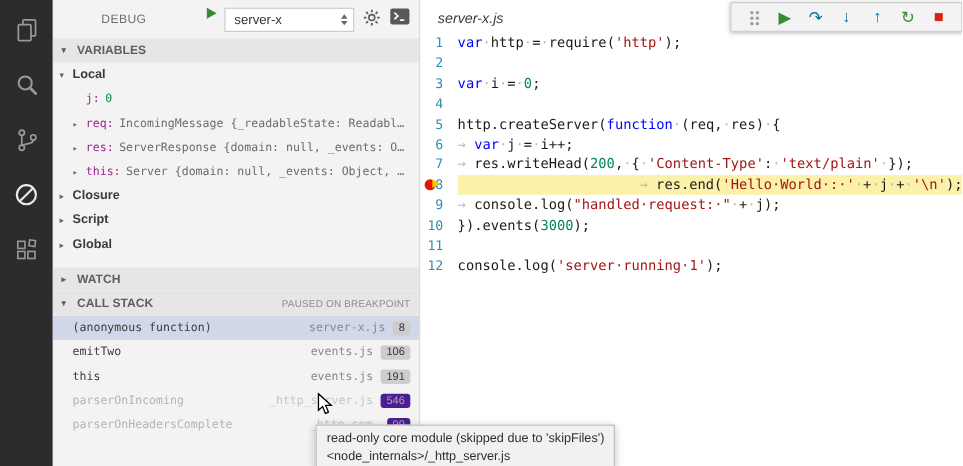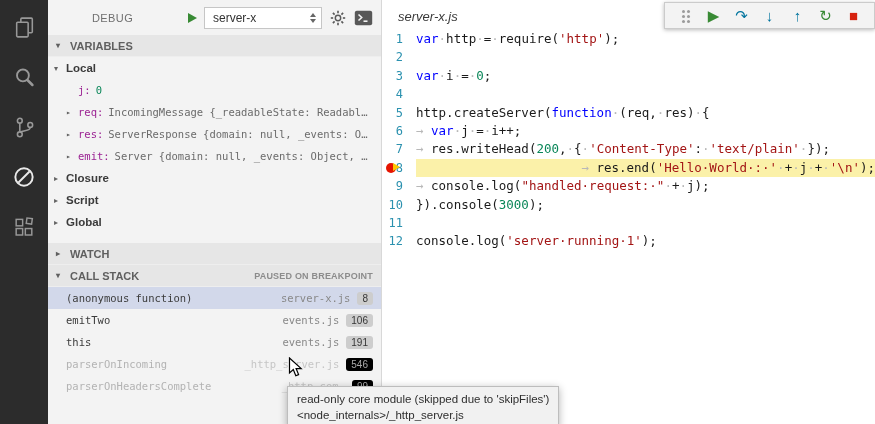--- a/index.html
+++ b/index.html
@@ -8,50 +8,50 @@
   .app { position:relative; width:875px; height:424px; display:flex; overflow:hidden; background:#fff; }
 
   
   .activitybar { width:48px; background:#2c2c2c; flex:none; display:flex; flex-direction:column; align-items:center; padding-top:2px; }
   .ab-item { width:48px; height:50px; display:flex; align-items:center; justify-content:center; cursor:pointer; }
 
   
   .sidebar { width:333px; flex:none; background:#f3f3f3; display:flex; flex-direction:column; overflow:hidden; }
   .debug-header { height:35px; flex:none; display:flex; align-items:center; padding:0 8px 0 20px; }
   .dh-title { font-size:11px; color:#6f6f6f; letter-spacing:.4px;padding-left:24px; }
-  .dh-right { margin-left:auto; display:flex; align-items:center; gap:7px;padding-left:13px; }
+  .dh-right { margin-left:auto; display:flex; align-items:flex-start; gap:7px;padding-left:13px; }
   .dh-play { width:0; height:0; border-top:5.5px solid transparent; border-bottom:5.5px solid transparent; border-left:9px solid #388a34; cursor:pointer; }
   .dh-select { display:flex; align-items:center; width:118px; height:22px; background:#fff; border:1px solid #c6c6c6; font-size:12px; color:#333; padding:0 5px 0 8px; cursor:pointer; }
   .dh-select .lbl { flex:1; overflow:hidden; white-space:nowrap; }
   .sel-arrows { display:flex; flex-direction:column; align-items:center; }
   .tri-up { width:0;height:0;border-left:3.5px solid transparent;border-right:3.5px solid transparent;border-bottom:4.5px solid #666; }
   .tri-down { width:0;height:0;border-left:3.5px solid transparent;border-right:3.5px solid transparent;border-top:4.5px solid #666; margin-top:2px; }
   .dh-btn { display:flex; align-items:center; justify-content:center; cursor:pointer; }
 
   .sec { height:22px; flex:none; display:flex; align-items:center; background:#e6e6e6; border-bottom:1px solid #eee; font-size:11px; font-weight:bold; color:#5f5f5f; padding:0 8px 0 8px; gap:5px; cursor:pointer; }
   .sec .twisty { font-size:8px; color:#606060; width:9px; }
-  .sec .status { margin-left:auto; font-size:9px; font-weight:bold; color:#8c8c8c; letter-spacing:.2px; }
+  .sec .status { margin-left:auto; font-size:9px; font-weight:normal; color:#8c8c8c; letter-spacing:.2px; }
   .sec.watch { margin-top:10px; }
 
   .vrow { height:22px; flex:none; display:flex; align-items:center; white-space:nowrap; overflow:hidden; font-size:10.5px; }
   .vrow .twisty { font-size:8px; color:#646464; width:12px; flex:none; }
   .vrow.scope { padding-left:6px; }
   .scope-label { font-weight:bold; font-size:11.5px; color:#3b3b3b; }
   .vrow.varline { padding-left:18px; font-family:"DejaVu Sans Mono", monospace; }
   .vname { color:#9b2393; margin-right:5px; }
   .vvalue.vnum { color:#098658; }
   .vvalue.vobj { color:#6b6b6b; }
 
   .frow { height:22px; flex:none; display:flex; align-items:center; padding:0 8px 0 18px; font-family:"DejaVu Sans Mono", monospace; font-size:10.5px; color:#3b3b3b; white-space:nowrap; overflow:hidden; cursor:pointer; }
   .frow.selected { background:#d2d8ea; }
   .frow .file { margin-left:auto; color:#888; }
   .badge { margin-left:7px; background:#cdcdcd; color:#363636; border-radius:3px; padding:1px 5px; font-size:10px; font-family:"Liberation Sans", sans-serif; }
   .frow.dim .flabel { color:#b3b3b3; }
   .frow.dim .file { color:#c6c6c6; }
-  .frow.dim .badge { background:#000000; color:#a8a8a8; }
+  .frow.dim .badge { background:#4c1d95; color:#a8a8a8; }
 
   
   .editor { flex:1; position:relative; background:#fff; border-left:1px solid #d8d8d8; overflow:hidden; }
   .editor-title { font-style:italic; font-size:13px; color:#3a3a3a; padding:9px 0 6px 16px; }
   .code { font-family:"DejaVu Sans Mono", monospace; font-size:12.5px; line-height:18.4px; }
   .cl { display:flex; position:relative; height:18.4px; white-space:pre; }
   .ln { width:34px; flex:none; text-align:right; padding-right:13px; color:#2b91af; font-size:12px; }
   .lc { flex:1; }
   .cl.cur .lc { background:#fbf1a9;text-align:right; }
   .tk-k { color:#0000ff;text-align:right; }
@@ -169,21 +169,21 @@
           <span class="vname">req:</span>
           <span class="vvalue vobj">IncomingMessage {_readableState: Readabl…</span>
         </div>
         <div class="vrow varline">
           <span class="twisty">▸</span>
           <span class="vname">res:</span>
           <span class="vvalue vobj">ServerResponse {domain: null, _events: O…</span>
         </div>
         <div class="vrow varline">
           <span class="twisty">▸</span>
-          <span class="vname">emit:</span>
+          <span class="vname">this:</span>
           <span class="vvalue vobj">Server {domain: null, _events: Object, …</span>
         </div>
         <div class="vrow scope">
           <span class="twisty">▸</span>
           <span class="scope-label">Closure</span>
         </div>
         <div class="vrow scope">
           <span class="twisty">▸</span>
           <span class="scope-label">Script</span>
         </div>
@@ -248,21 +248,21 @@
     <div class="code" id="code">
         <div class="cl"><span class="ln">1</span><span class="lc"><span class="tk-k">var</span><span class="tk-w">·</span><span class="tk-t">http</span><span class="tk-w">·</span><span class="tk-t">=</span><span class="tk-w">·</span><span class="tk-t">require(</span><span class="tk-s">'http'</span><span class="tk-t">);</span></span></div>
         <div class="cl"><span class="ln">2</span><span class="lc"></span></div>
         <div class="cl"><span class="ln">3</span><span class="lc"><span class="tk-k">var</span><span class="tk-w">·</span><span class="tk-t">i</span><span class="tk-w">·</span><span class="tk-t">=</span><span class="tk-w">·</span><span class="tk-n">0</span><span class="tk-t">;</span></span></div>
         <div class="cl"><span class="ln">4</span><span class="lc"></span></div>
         <div class="cl"><span class="ln">5</span><span class="lc"><span class="tk-t">http.createServer(</span><span class="tk-k">function</span><span class="tk-w">·</span><span class="tk-t">(req,</span><span class="tk-w">·</span><span class="tk-t">res)</span><span class="tk-w">·</span><span class="tk-t">{</span></span></div>
         <div class="cl"><span class="ln">6</span><span class="lc"><span class="tk-w">→ </span><span class="tk-k">var</span><span class="tk-w">·</span><span class="tk-t">j</span><span class="tk-w">·</span><span class="tk-t">=</span><span class="tk-w">·</span><span class="tk-t">i++;</span></span></div>
         <div class="cl"><span class="ln">7</span><span class="lc"><span class="tk-w">→ </span><span class="tk-t">res.writeHead(</span><span class="tk-n">200</span><span class="tk-t">,</span><span class="tk-w">·</span><span class="tk-t">{</span><span class="tk-w">·</span><span class="tk-s">'Content-Type'</span><span class="tk-t">:</span><span class="tk-w">·</span><span class="tk-s">'text/plain'</span><span class="tk-w">·</span><span class="tk-t">});</span></span></div>
         <div class="cl cur"><span class="ln">8</span><span class="bp-dot"></span><span class="bp-arrow"></span><span class="lc"><span class="tk-w">→ </span><span class="tk-t">res.end(</span><span class="tk-s">'Hello·World·:·'</span><span class="tk-w">·</span><span class="tk-t">+</span><span class="tk-w">·</span><span class="tk-t">j</span><span class="tk-w">·</span><span class="tk-t">+</span><span class="tk-w">·</span><span class="tk-s">'\n'</span><span class="tk-t">);</span></span></div>
         <div class="cl"><span class="ln">9</span><span class="lc"><span class="tk-w">→ </span><span class="tk-t">console.log(</span><span class="tk-s">"handled·request:·"</span><span class="tk-w">·</span><span class="tk-t">+</span><span class="tk-w">·</span><span class="tk-t">j);</span></span></div>
-        <div class="cl"><span class="ln">10</span><span class="lc"><span class="tk-t">}).console(</span><span class="tk-n">3000</span><span class="tk-t">);</span></span></div>
+        <div class="cl"><span class="ln">10</span><span class="lc"><span class="tk-t">}).events(</span><span class="tk-n">3000</span><span class="tk-t">);</span></span></div>
         <div class="cl"><span class="ln">11</span><span class="lc"></span></div>
         <div class="cl"><span class="ln">12</span><span class="lc"><span class="tk-t">console.log(</span><span class="tk-s">'server·running·1'</span><span class="tk-t">);</span></span></div>
       </div>
   </div>
 
   <div class="tooltip">
     <div>read-only core module (skipped due to 'skipFiles')</div>
     <div>&lt;node_internals&gt;/_http_server.js</div>
   </div>
 

